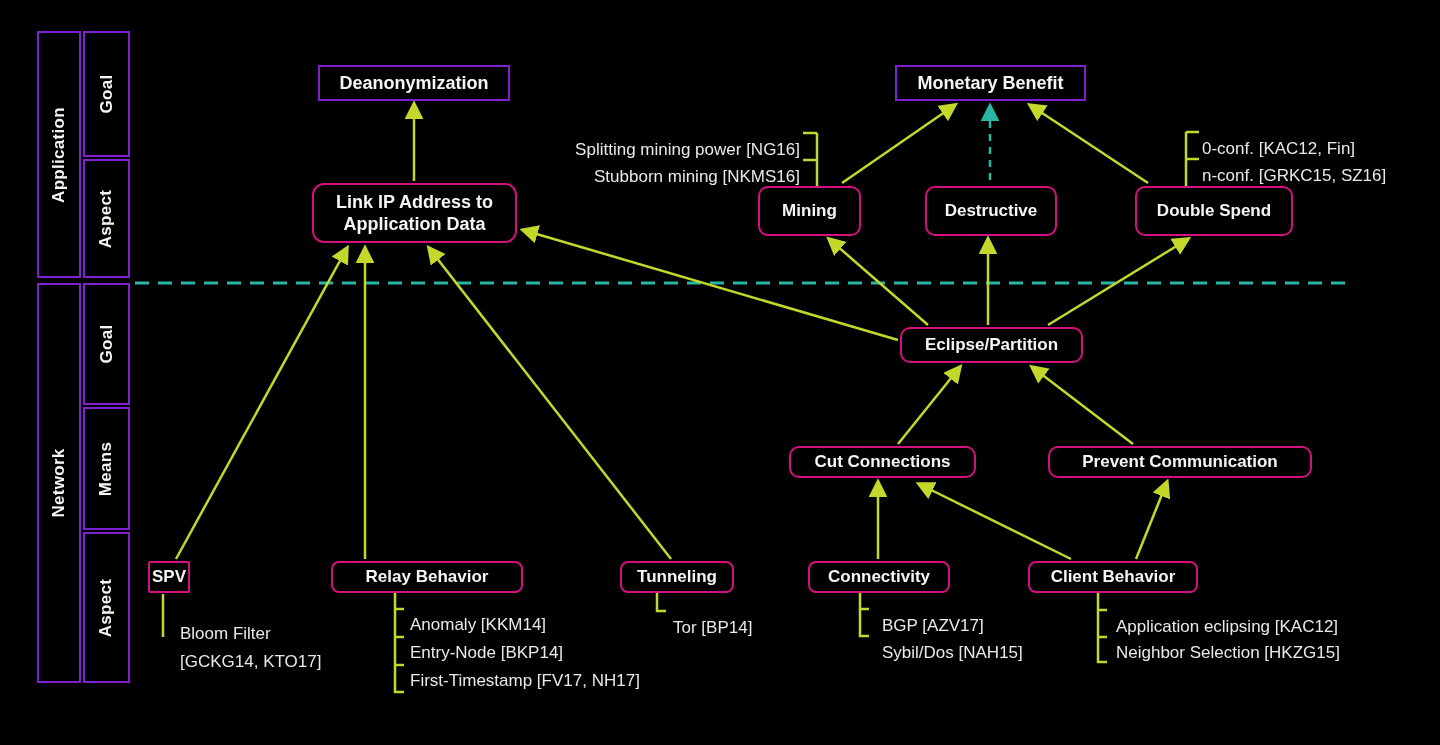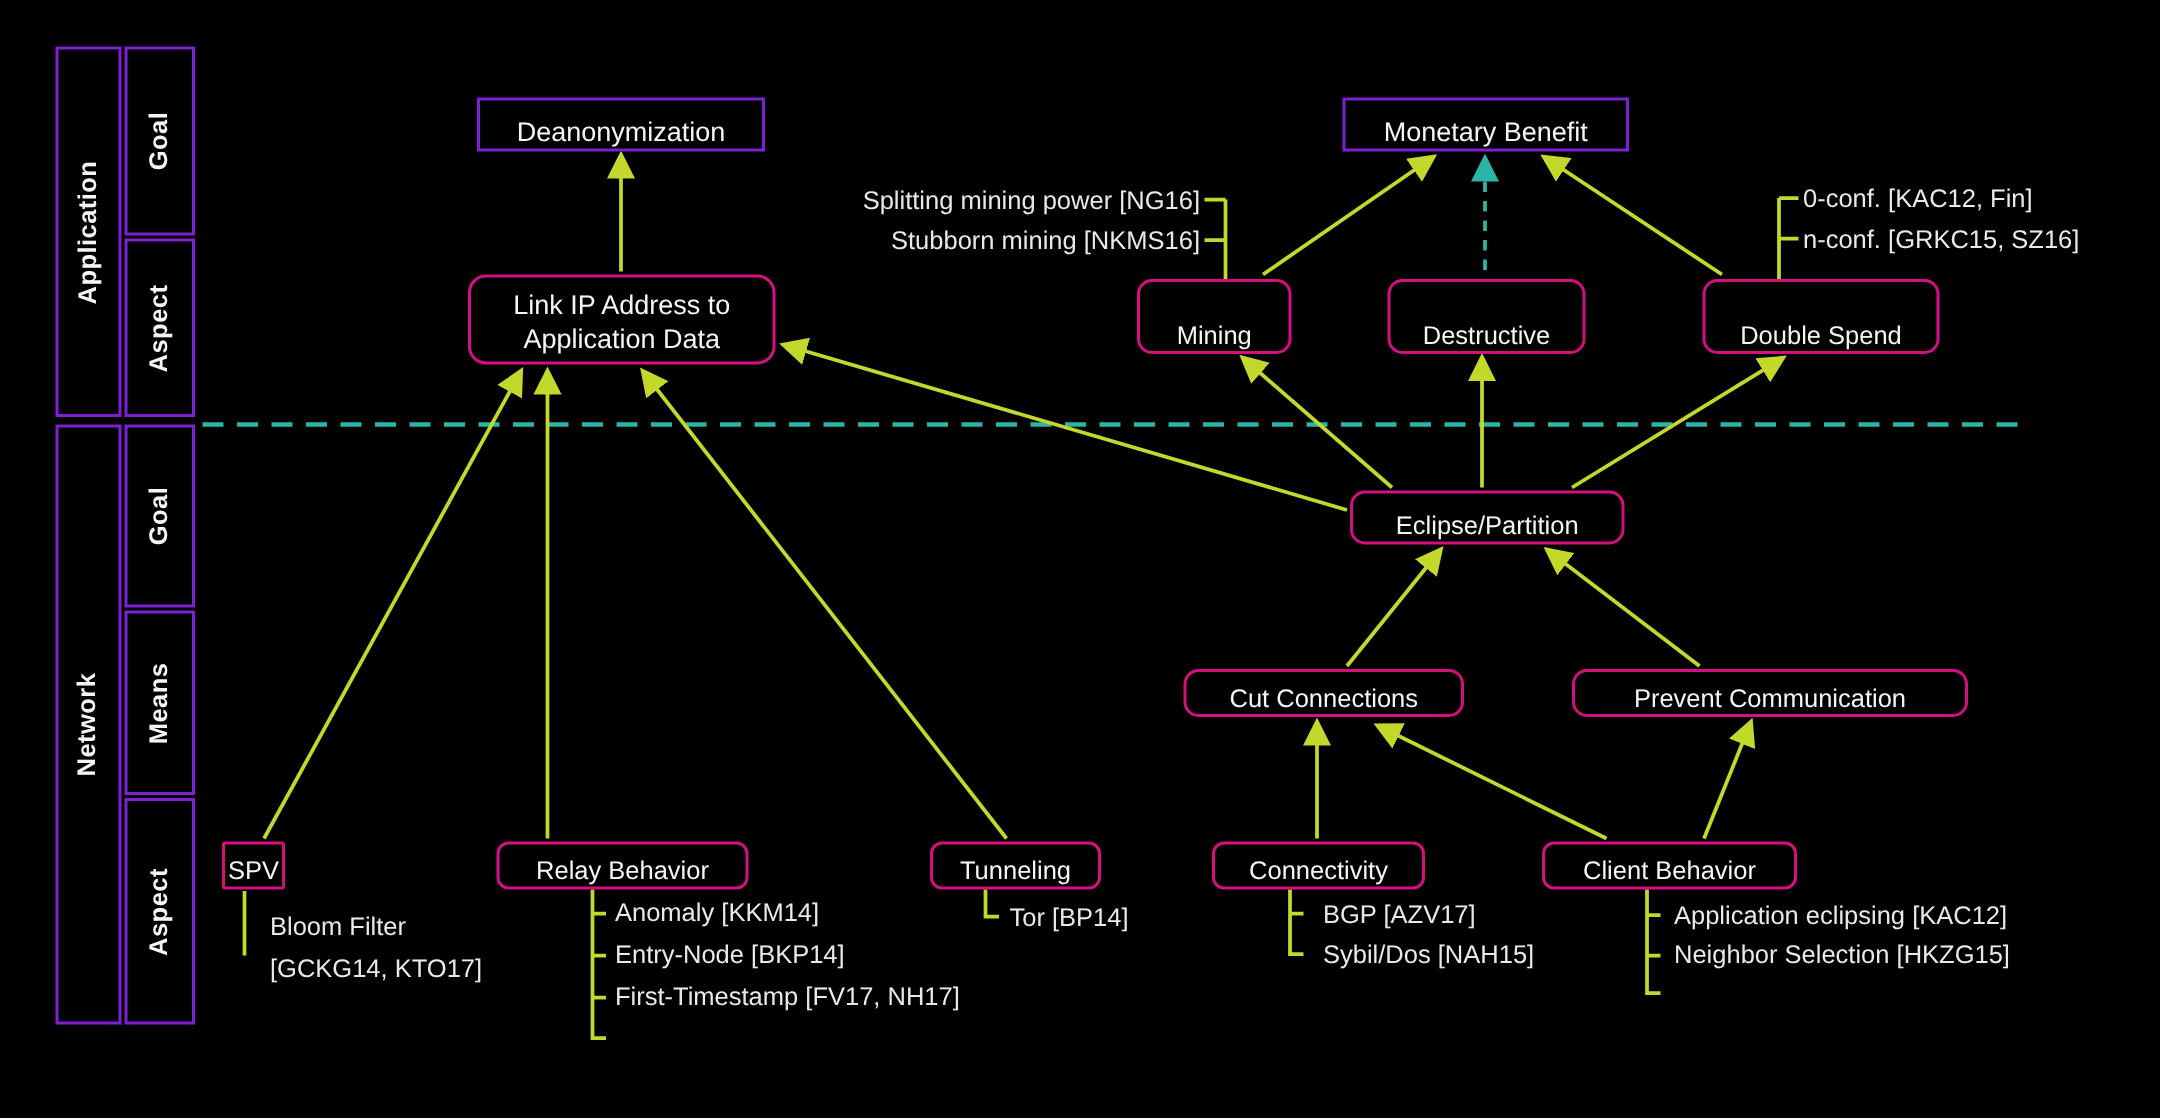--- a/index.html
+++ b/index.html
@@ -1,29 +1,29 @@
 <!DOCTYPE html>
 <html><head>
 <meta charset="utf-8">
 <style>
   html,body{margin:0;padding:0;background:#000;}
   .stage{position:relative;width:1440px;height:745px;background:#000;overflow:hidden;
          font-family:"Liberation Sans",sans-serif;}
   .stage svg.edges{position:absolute;left:0;top:0;pointer-events:none;}
-  .node{position:absolute;display:flex;align-items:flex-end;justify-content:center;
-        color:#f5f5f5;font-weight:normal;text-align:center;box-sizing:border-box;
+  .node{position:absolute;display:flex;align-items:center;justify-content:center;
+        color:#f5f5f5;font-weight:bold;text-align:center;box-sizing:border-box;
         background:#000;line-height:1.25;}
   .node.purple{border:2.5px solid #7e1fd4;border-radius:0;font-size:18px;}
   .node.magenta{border:2.5px solid #d4107f;border-radius:10px;font-size:17px;}
   .node.big{border-radius:12px;font-size:18px;padding:4px 10px;}
   .sidebox{position:absolute;display:flex;align-items:center;justify-content:center;
            border:2.5px solid #7e1fd4;box-sizing:border-box;background:#000;}
   .sidebox span{transform:rotate(-90deg);white-space:nowrap;color:#f5f5f5;
                 font-weight:bold;font-size:17px;letter-spacing:.3px;}
-  .ann{position:absolute;color:#e9e9e9;font-size:17px;white-space:nowrap;}
+  .ann{position:absolute;color:#e9e9e9;font-size:17px;white-space:nowrap;margin-top:16px;}
   .ann.right{text-align:right;}
 </style>
 </head>
 <body>
 
 <div class="stage">
 
   <svg class="edges" width="1440" height="745" viewBox="0 0 1440 745">
     <defs>
       <marker id="ah" viewBox="0 0 10 10" refX="8" refY="5" markerWidth="7.5" markerHeight="7.5" orient="auto-start-reverse">
@@ -113,21 +113,21 @@
   </div>
   <div class="node magenta" style="left:789px;top:446px;width:187px;height:32px">
     <span>Cut Connections</span>
   </div>
   <div class="node magenta" style="left:1048px;top:446px;width:264px;height:32px">
     <span>Prevent Communication</span>
   </div>
   <div class="node magenta" style="left:148px;top:561px;width:42px;height:32px;border-radius:2px">
     <span>SPV</span>
   </div>
-  <div class="node magenta" style="left:331px;top:561px;width:168px;height:32px;border-radius:8px">
+  <div class="node magenta" style="left:331px;top:561px;width:192px;height:32px;border-radius:8px">
     <span>Relay Behavior</span>
   </div>
   <div class="node magenta" style="left:620px;top:561px;width:114px;height:32px;border-radius:8px">
     <span>Tunneling</span>
   </div>
   <div class="node magenta" style="left:808px;top:561px;width:142px;height:32px;border-radius:8px">
     <span>Connectivity</span>
   </div>
   <div class="node magenta" style="left:1028px;top:561px;width:170px;height:32px;border-radius:8px">
     <span>Client Behavior</span>

